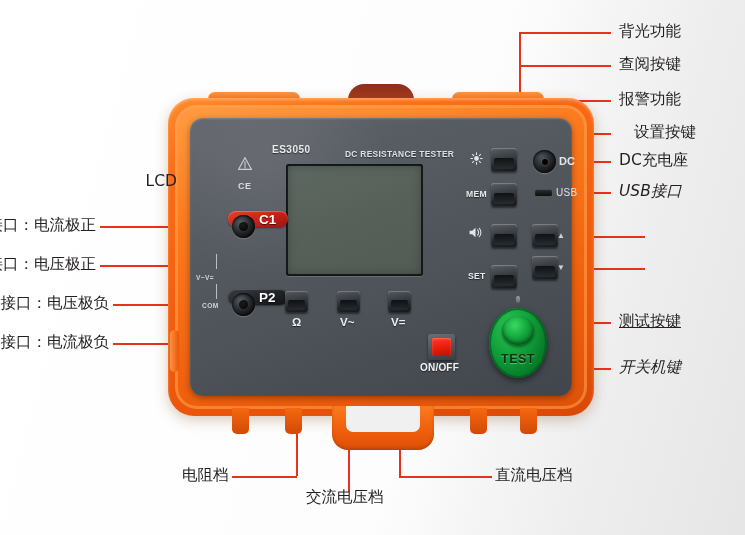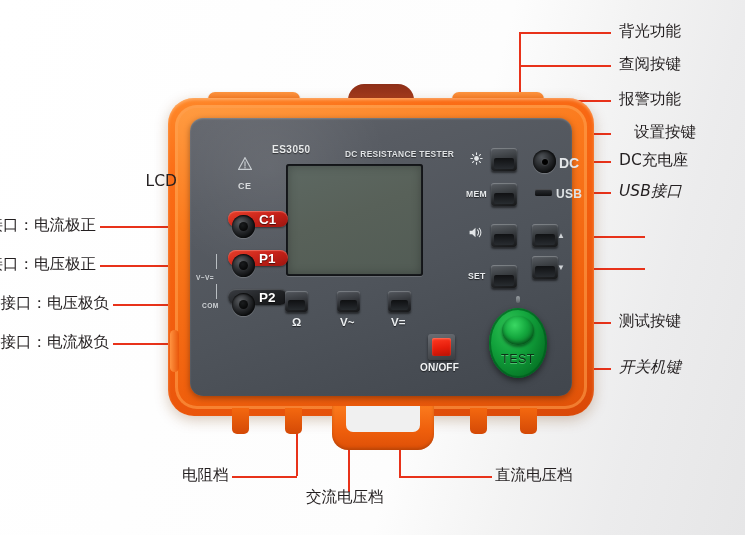--- a/index.html
+++ b/index.html
@@ -109,44 +109,44 @@
   .skeylab{position:absolute;color:#e8ebed;font-size:8.6px;font-weight:bold;letter-spacing:.3px;
     text-shadow:0 1px 1px rgba(0,0,0,.6);}
   .arrowg{position:absolute;color:#cfd3d6;font-size:8px;}
 
   
   .dcjack{position:absolute;left:533px;top:150px;width:23px;height:23px;border-radius:50%;
     background:radial-gradient(circle at 38% 32%,#4e5257 0%,#26282b 45%,#0b0c0d 80%);
     box-shadow:inset 0 1px 3px rgba(0,0,0,.9),0 1px 1px rgba(255,255,255,.2);}
   .dcjack:after{content:"";position:absolute;left:8.5px;top:8.5px;width:6px;height:6px;border-radius:50%;
     background:#000;box-shadow:0 0 2px rgba(255,255,255,.25);}
-  .dclab{position:absolute;left:559px;top:155px;color:#e3e6e8;font-size:14px;font-weight:bold;}
+  .dclab{position:absolute;left:559px;top:155px;color:#e3e6e8;font-size:11px;font-weight:bold;}
   .usbport{position:absolute;left:535px;top:189px;width:17px;height:7px;border-radius:1.5px;
     background:linear-gradient(180deg,#2c2f33,#0d0e10);box-shadow:inset 0 1px 1px rgba(255,255,255,.18);}
-  .usblab{position:absolute;left:556px;top:187px;color:#dfe3e5;font-size:12px;font-weight:bold;letter-spacing:.3px;}
+  .usblab{position:absolute;left:556px;top:187px;color:#dfe3e5;font-size:10px;font-weight:normal;letter-spacing:.3px;}
 
   
   .onoff{position:absolute;left:428px;top:334px;width:27px;height:26px;border-radius:3px;
     background:linear-gradient(170deg,#6a6e74,#3a3d41);padding:4px;box-sizing:border-box;
     box-shadow:0 2px 3px rgba(0,0,0,.5);}
   .onoff i{display:block;width:100%;height:100%;border-radius:2px;
     background:linear-gradient(170deg,#ff3b22 0%,#e51d0b 55%,#b81205 100%);
     box-shadow:inset 0 1px 2px rgba(255,170,150,.5);}
   .onofflab{position:absolute;left:420px;top:362px;color:#f2f4f5;font-size:10px;font-weight:bold;
     letter-spacing:.2px;text-shadow:0 1px 1px rgba(0,0,0,.6);}
 
   
   .testbtn{position:absolute;left:489px;top:308px;width:58px;height:70px;border-radius:50%;
     background:radial-gradient(ellipse at 36% 28%,#2fc455 0%,#12a33c 38%,#077a28 72%,#035718 100%);
     box-shadow:0 3px 6px rgba(0,0,0,.5), inset 0 0 0 2px rgba(0,90,30,.7);}
   .testinner{position:absolute;left:13px;top:8px;width:32px;height:29px;border-radius:50%;
     background:radial-gradient(ellipse at 40% 32%,#3ad863 0%,#14a83e 45%,#04631c 100%);
     box-shadow:inset 0 -2px 4px rgba(0,0,0,.45), 0 2px 3px rgba(0,0,0,.45);}
   .testlab{position:absolute;left:0;top:44px;width:100%;text-align:center;color:#0d2f16;
-    font-size:12.5px;font-weight:normal;letter-spacing:.5px;text-shadow:0 1px 0 rgba(130,230,160,.55);}
+    font-size:12.5px;font-weight:bold;letter-spacing:.5px;text-shadow:0 1px 0 rgba(130,230,160,.55);}
   .led{position:absolute;left:516px;top:296px;width:4px;height:7px;border-radius:2px;
     background:linear-gradient(180deg,#9aa0a4,#60666a);}
 </style>
 </head>
 <body>
 
 <div id="stage">
 
   <div class="ln lnh" style="left:519px;top:32px;width:92px;"></div>
   <div class="ln lnh" style="left:519px;top:65px;width:92px;"></div>
@@ -211,24 +211,20 @@
   <div class="ce">CE</div>
 
   <div class="lcd-frame">
     <div class="lcd"></div>
   </div>
 
   <div class="jack red" style="left:228px;top:211px;">
     <span class="jhole"></span>
     <span class="jlab">C1</span>
   </div>
-  <div class="jack red" style="left:228px;top:250px;">
-    <span class="jhole"></span>
-    <span class="jlab">P1</span>
-  </div>
   <div class="jack blk" style="left:228px;top:289px;">
     <span class="jhole"></span>
     <span class="jlab">P2</span>
   </div>
 
   <div class="bracket" style="left:216px;top:254px;height:15px;"></div>
   <div class="comtxt" style="left:196px;top:274px;">V~V=</div>
   <div class="bracket" style="left:216px;top:284px;height:15px;"></div>
   <div class="comtxt" style="left:202px;top:302px;">COM</div>
 
@@ -285,20 +281,20 @@
   <div class="lab l" style="left:-88px;top:257px;width:184px;">P1接口：电压极正</div>
   <div class="lab l" style="left:-75px;top:296px;width:184px;">P2接口：电压极负</div>
   <div class="lab l" style="left:-75px;top:335px;width:184px;">C2接口：电流极负</div>
 
   <div class="lab r" style="left:619px;top:24px;">背光功能</div>
   <div class="lab r" style="left:619px;top:57px;">查阅按键</div>
   <div class="lab r" style="left:619px;top:92px;">报警功能</div>
   <div class="lab r" style="left:619px;top:125px;margin-left:15px;">设置按键</div>
   <div class="lab r" style="left:619px;top:153px;">DC充电座</div>
   <div class="lab r" style="left:619px;top:184px;font-style:italic;">USB接口</div>
-  <div class="lab r" style="left:619px;top:314px;">测试按键</div>
+  <div class="lab r" style="left:619px;top:314px;text-decoration:underline;">测试按键</div>
   <div class="lab r" style="left:619px;top:360px;font-style:italic;">开关机键</div>
 
   <div class="lab" style="left:182px;top:468px;">电阻档</div>
   <div class="lab" style="left:306px;top:490px;">交流电压档</div>
   <div class="lab" style="left:495px;top:468px;">直流电压档</div>
 
 </div>
 
 </body></html>

